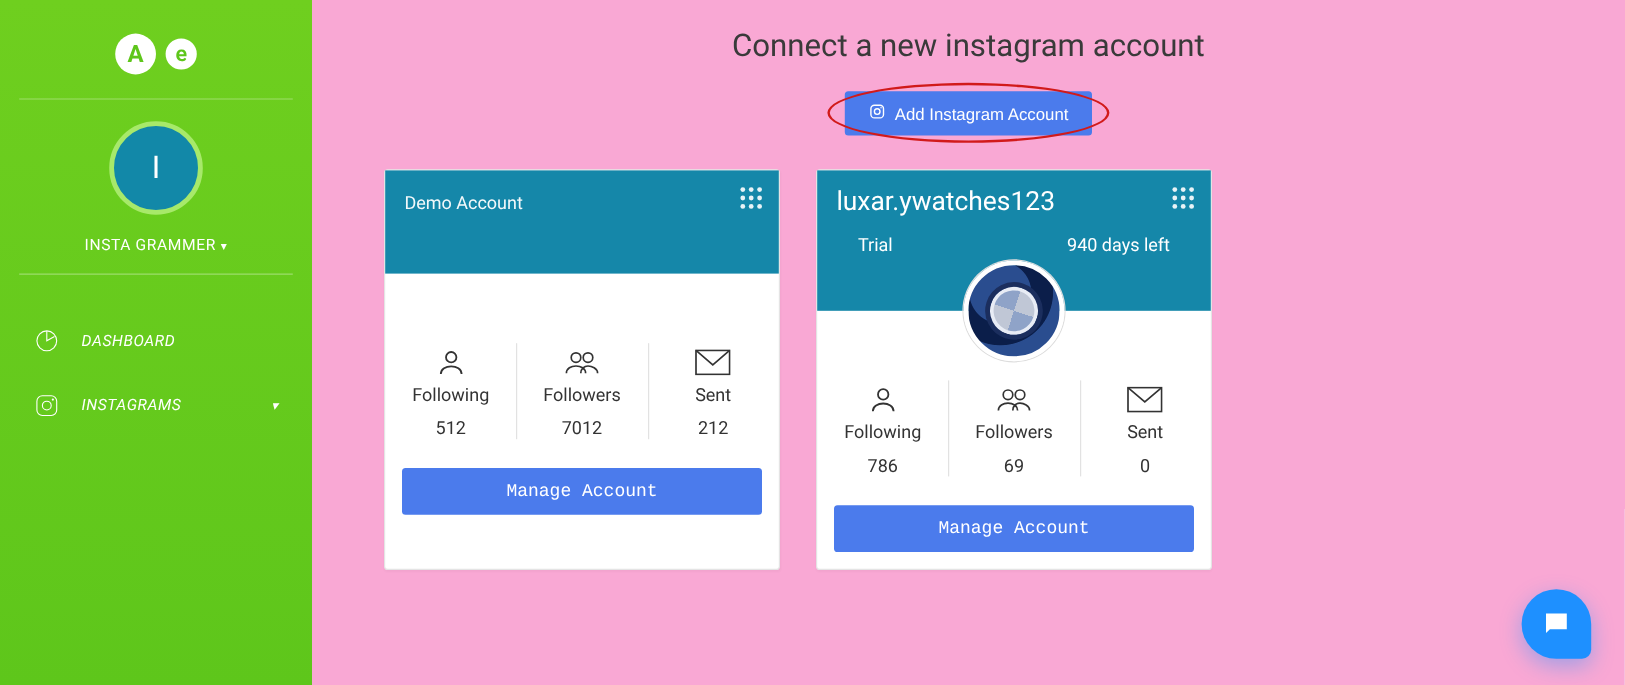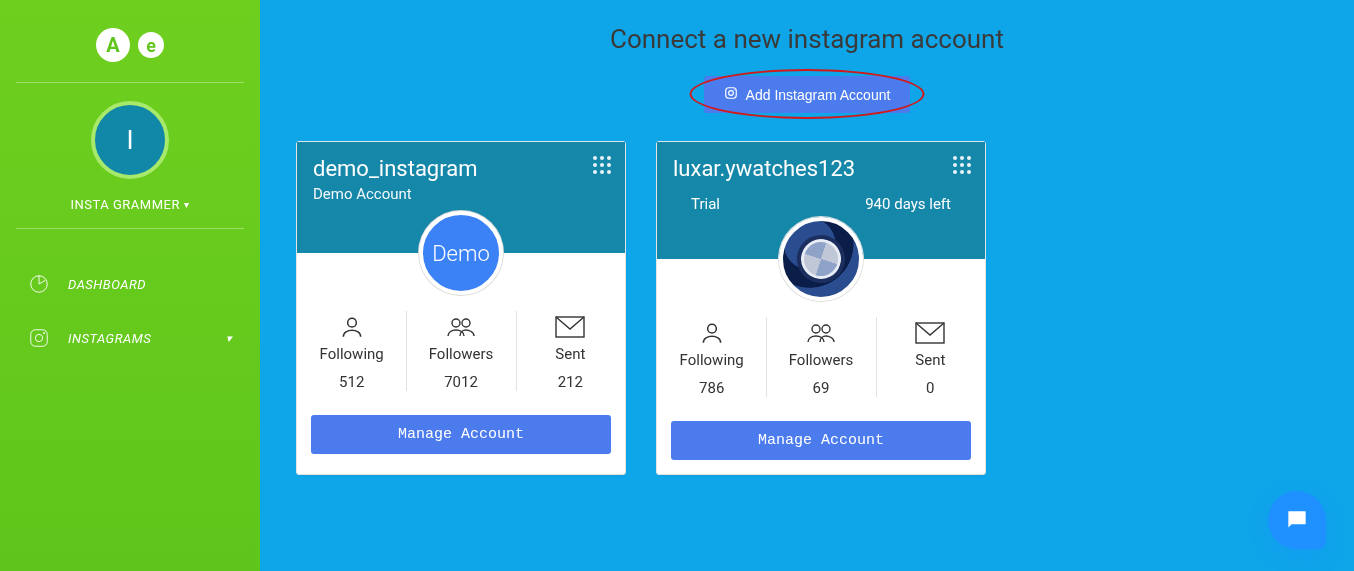--- a/index.html
+++ b/index.html
@@ -53,21 +53,21 @@
   .nav-item {
     display:flex; align-items:center; gap:18px;
     padding:16px 28px; font-size:13px; letter-spacing:0.5px;
     cursor:pointer;
     font-style:italic;
   }
   .nav-item .chev { margin-left:auto; font-size:11px; }
   .nav-icon { width:22px; height:22px; display:inline-flex; align-items:center; justify-content:center; }
   .nav-icon svg { stroke:#fff; fill:none; }
 
-  .main { flex:1; background:#0ea5e9; padding: 24px 36px; position:relative; }
+  .main { flex:1; background:#f9a8d4; padding: 24px 60px; position:relative; }
   .page-title { text-align:center; font-size:26px; color:#3a3a3a; font-weight:400; }
   .add-row { text-align:center; margin:22px 0 28px; position:relative; }
   .add-btn {
     display:inline-flex; align-items:center; gap:8px;
     background:#4b7bec; color:#fff; border:none;
     padding:10px 20px; font-size:14px; border-radius:3px;
     cursor:pointer;
   }
   .ellipse-annot {
     position:absolute; left:50%; top:50%; transform:translate(-50%,-52%);
@@ -206,23 +206,21 @@
             <span></span>
               <span></span>
               <span></span>
               <span></span>
               <span></span>
               <span></span>
               <span></span>
               <span></span>
               <span></span>
           </div>
-          <div class="card-title">demo_instagram</div>
           <div class="card-sub">Demo Account</div>
-          <div class="profile-circle">Demo</div>
         </div>
         <div class="stats">
           <div class="stat">
             <div class="stat-icon">
                 <svg width="26" height="26" viewBox="0 0 24 24">
                   <circle cx="12" cy="8" r="4"></circle>
                   <path d="M4 21c0-4 4-6 8-6s8 2 8 6"></path>
                 </svg>
               </div>
             <div class="stat-label">Following</div>

